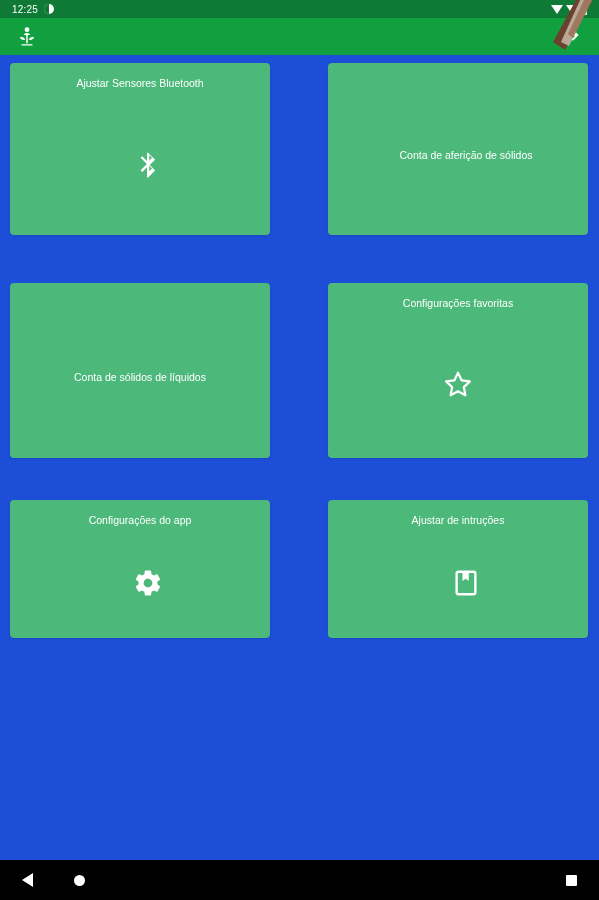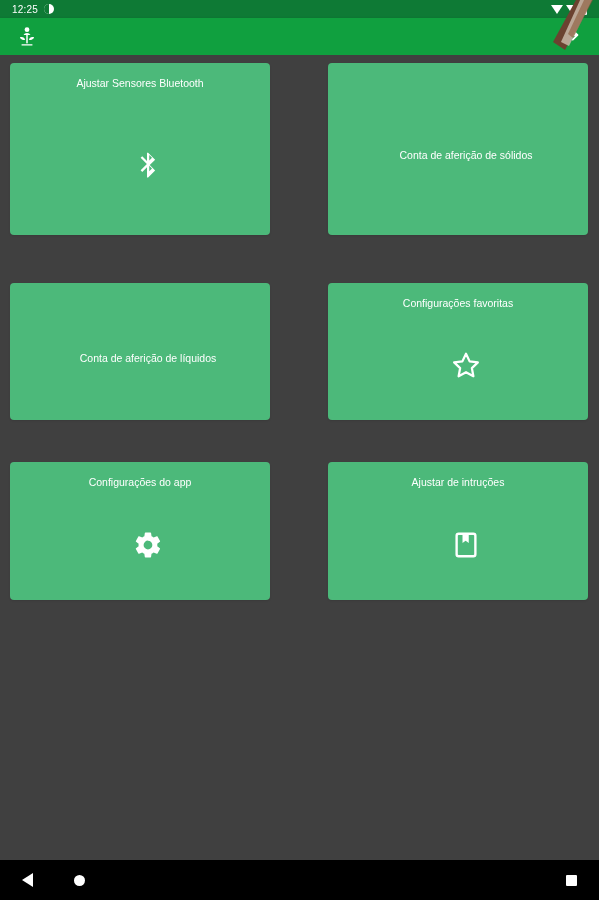--- a/index.html
+++ b/index.html
@@ -66,21 +66,21 @@
   .app-logo{ width:26px; height:26px; display:block; }
   .logout-btn{
     width:30px; height:30px; display:flex; align-items:center; justify-content:center;
     cursor:pointer;
   }
 
   
   .content{
     position:absolute; top:55px; left:0;
     width:599px; height:805px;
-    background:#404040;
+    background:#1d4ed8;
     padding:8px 10px 0 10px;
   }
   .grid-row{ display:flex; gap:58px; }
   .card{
     background:#4CB97A;
     border-radius:4px;
     position:relative;
     width:260px;
     display:flex; flex-direction:column; align-items:center;
     cursor:pointer;
@@ -94,21 +94,21 @@
     line-height:1.3;
     width:100%;
   }
   .card-icon{
     flex:1;
     display:flex; align-items:center; justify-content:center;
     width:100%;
     margin-left:16px;
   }
   .card-icon svg{ display:block; }
-  .r2 .card{ height:137px; }
+  .r2 .card{ height:175px;align-items:flex-end; }
   .r3 .card{ height:138px; }
   .r1 .card{ height:172px; }
 
   .row-gap-1{ height:48px; }
   .row-gap-2{ height:42px; }
 
   
   .nav-bar{
     position:absolute; bottom:0; left:0; width:599px; height:40px;
     background:#000000;
@@ -194,21 +194,21 @@
         <div class="card-label">Conta de aferição de sólidos</div>
       </div>
     </div>
   </div>
 
   <div class="row-gap-1"></div>
 
   <div class="grid-row r2">
     <div class="card">
       <div class="card-icon">
-        <div class="card-label">Conta de aferição de líquidos</div>
+        <div class="card-label">Conta de sólidos de líquidos</div>
       </div>
     </div>
 
     <div class="card">
       <div class="card-label">Configurações favoritas</div>
       <div class="card-icon">
         <span>
           <svg width="30" height="30" viewBox="0 0 24 24" fill="none" stroke="#ffffff" stroke-width="1.8" stroke-linejoin="round">
             <polygon points="12 3 14.9 9.1 21.5 9.9 16.7 14.5 17.9 21 12 17.8 6.1 21 7.3 14.5 2.5 9.9 9.1 9.1"></polygon>
           </svg>

